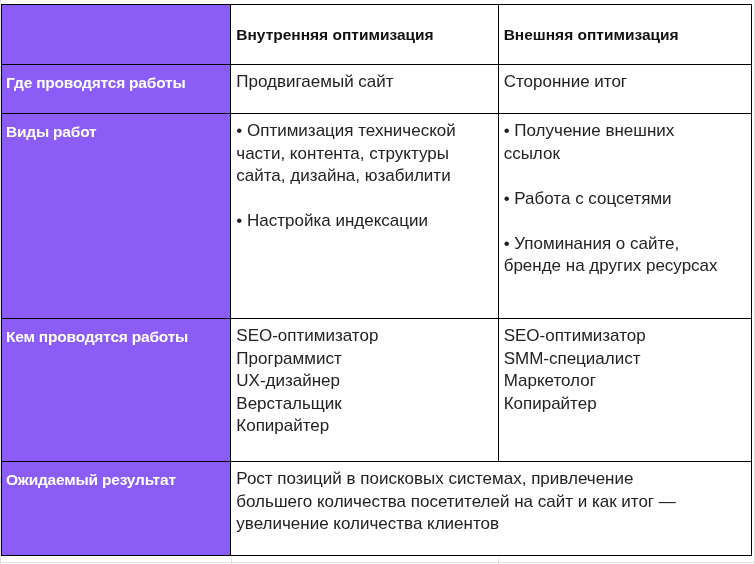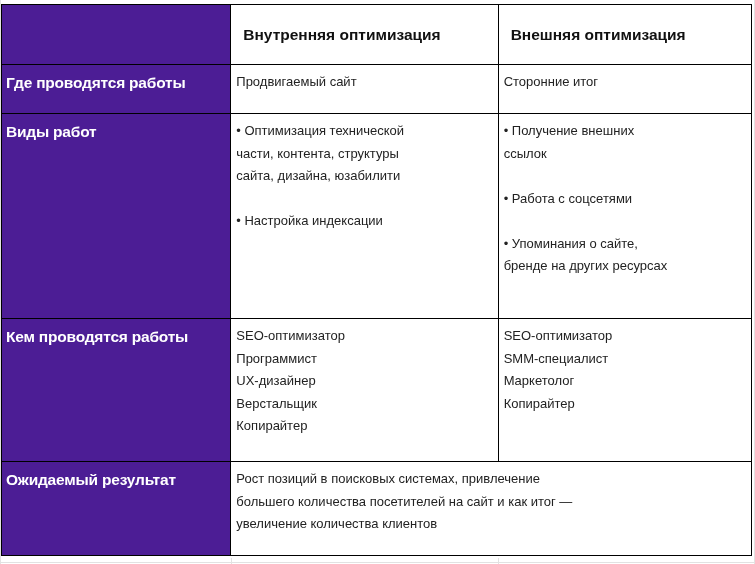--- a/index.html
+++ b/index.html
@@ -50,45 +50,45 @@
   .c2 { width: 267px; }
   .c3 { width: 253px; }
 
   .row-head   { height: 60px; }
   .row-where  { height: 49px; }
   .row-types  { height: 205px; }
   .row-who    { height: 143px; margin-left: 36px; }
   .row-result { height: 94px; margin-left: 28px; }
 
   .label-cell {
-    background: #4c1d95;
+    background: #8b5cf6;
     color: #ffffff;
     font-weight: bold;
     font-size: 15.5px;
     letter-spacing: -0.2px;
   }
   .label-cell .txt {
     padding: 7px 0 0 4px;
     line-height: 22px;
     white-space: nowrap;
   }
   .head-cell {
     vertical-align: middle !important;
     color: #111111;
     font-weight: bold;
     font-size: 15.5px;
   }
   .head-cell .txt {
-    padding: 0 0 0 12px;
+    padding: 0 0 0 5px;
     line-height: 22px;
     white-space: nowrap;
   }
   .body-cell {
     color: #222222;
-    font-size: 13px;
+    font-size: 17px;
     background: #ffffff;
   }
   .body-cell .txt {
     padding: 6px 4px 0 5px;
     line-height: 22.5px;
   }
   .line { display: block; white-space: nowrap; }
   .gap { display: block; height: 22.5px; }
 </style>
 </head>

